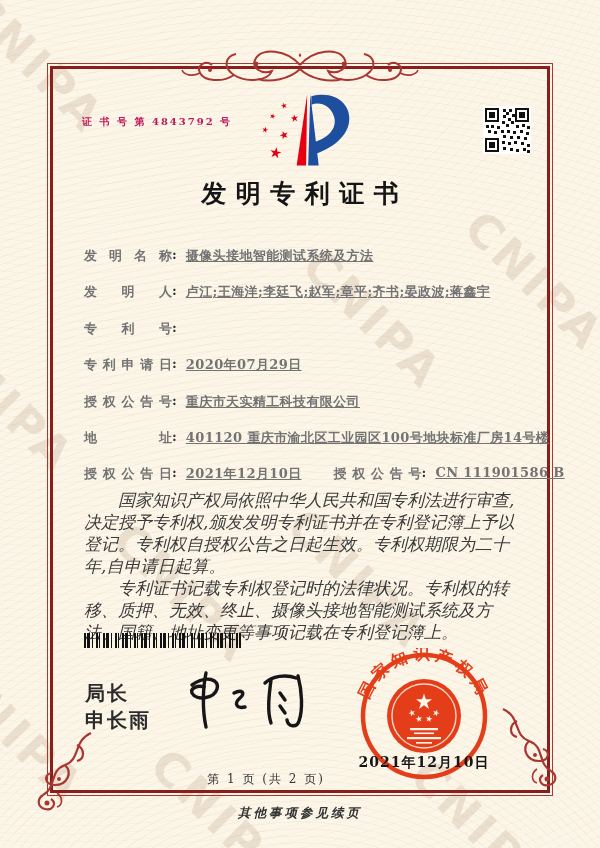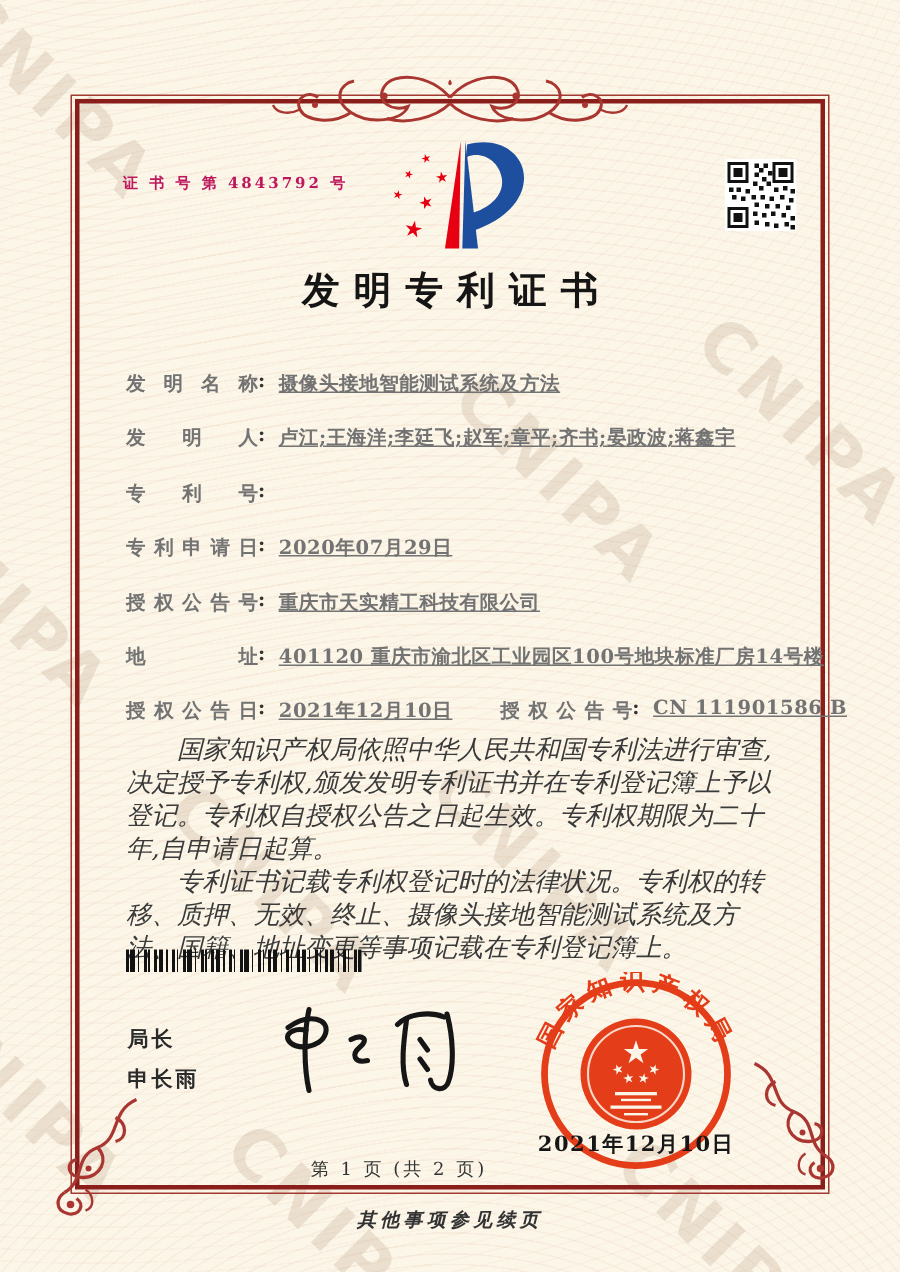--- a/index.html
+++ b/index.html
@@ -58,21 +58,21 @@
     background:repeating-linear-gradient(90deg,
       #121212 0 2px, transparent 2px 3px,
       #121212 3px 6px, transparent 6px 8px,
       #121212 8px 9px, transparent 9px 12px,
       #121212 12px 14px, transparent 14px 15px,
       #121212 15px 16px, transparent 16px 19px);
   }
   .signer{
     position:absolute;left:85px;top:680px;z-index:3;
     font-family:"DejaVu Sans","Liberation Sans",sans-serif;
-    font-weight:bold;font-size:14px;color:#2b2b2b;line-height:27px;letter-spacing:2px;
+    font-weight:bold;font-size:20px;color:#2b2b2b;line-height:27px;letter-spacing:2px;
   }
   .signature{position:absolute;left:170px;top:663px;z-index:3;}
   .seal{position:absolute;left:356px;top:648px;z-index:4;opacity:.95;}
   .seal-date{
     position:absolute;left:352px;top:754px;width:144px;z-index:5;text-align:center;
     font-size:14px;font-weight:bold;color:#161616;letter-spacing:1px;
   }
   .page-indicator{
     position:absolute;left:50px;top:771px;width:432px;z-index:3;text-align:center;
     font-size:12px;color:#333;letter-spacing:2px;

